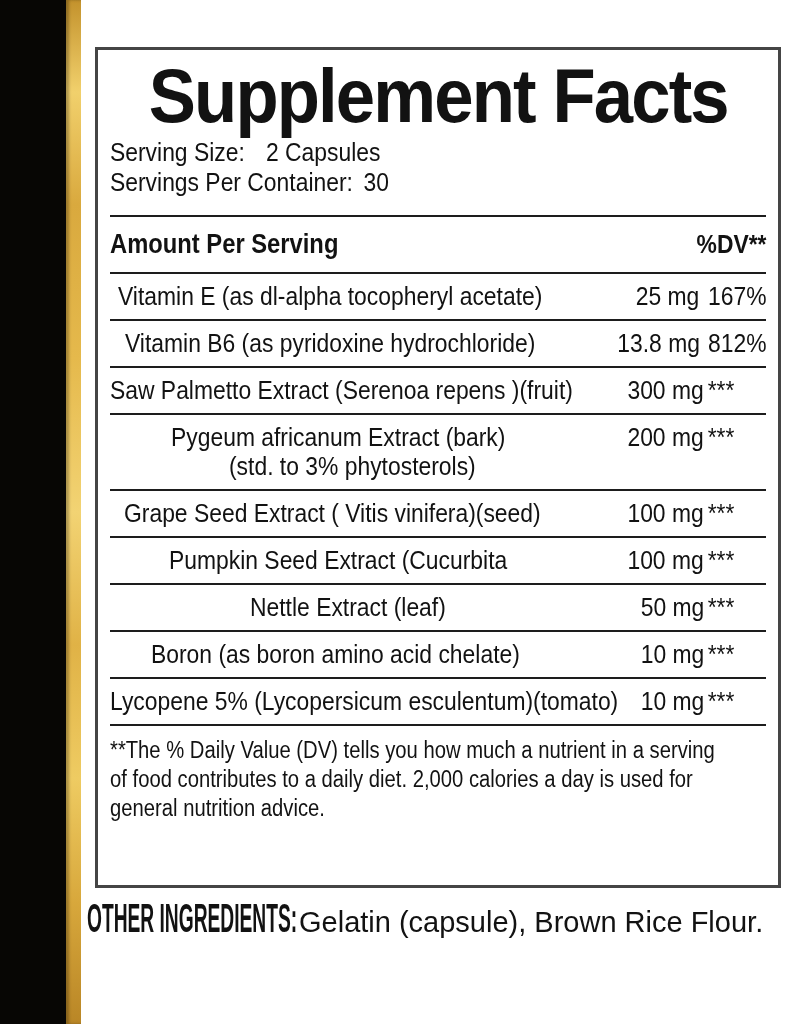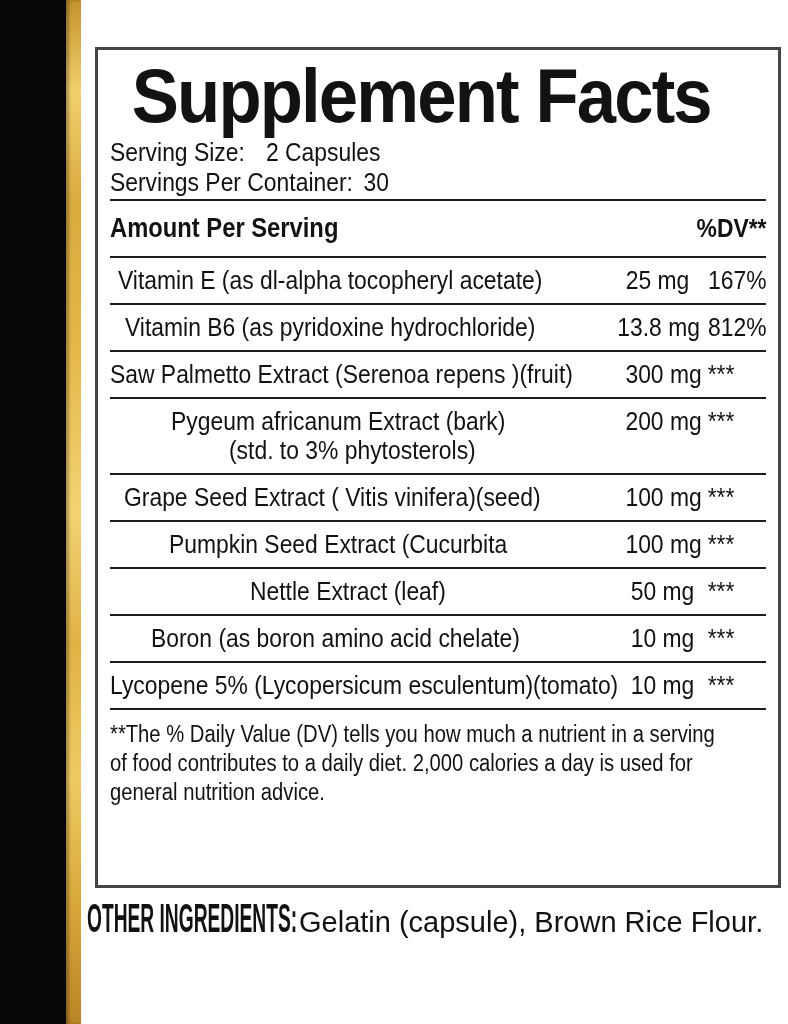--- a/index.html
+++ b/index.html
@@ -15,38 +15,38 @@
     background:linear-gradient(180deg,#c3922c 0%,#f1d06c 9%,#d9a93e 20%,#e5b94c 35%,#f2d373 50%,#e0b246 63%,#eecb62 76%,#d8a83c 88%,#b98626 100%);
     box-shadow:inset 3px 0 3px rgba(0,0,0,.28);
   }
   
   .panel{
     position:absolute;left:95px;top:47px;width:686px;height:841px;
     box-sizing:border-box;border:3px solid #454545;background:#fff;
     padding:0 12px;overflow:hidden;
   }
   .title{
-    font-weight:700;font-size:76px;line-height:1.02;
+    text-align:center;font-weight:700;font-size:76px;line-height:1.02;
     letter-spacing:-2px;padding-top:7px;
   }
   .title .squish{display:inline-block;transform:scaleX(.93);transform-origin:50% 50%;white-space:nowrap;}
   .cond-l{display:inline-block;transform:scaleX(.88);transform-origin:0 50%;white-space:nowrap;}
   .cond-r{display:inline-block;transform:scaleX(.88);transform-origin:100% 50%;white-space:nowrap;}
-  .serv-block{padding:2px 0 2px;}
+  .serv-block{padding:2px 0 18px;}
   .sline{font-size:26px;line-height:30px;}
   .sline .val{margin-left:24px;}
   .sline .val2{margin-left:12px;}
   .rule{height:2px;background:#1d1d1d;}
   .hdr-row{display:flex;align-items:flex-start;padding:12px 0;border-bottom:2px solid #1d1d1d;}
   .hdr-row .aps{flex:1;font-weight:700;font-size:27px;}
   .hdr-row .dvh{font-size:26px;text-align:right;font-weight:bold;}
   .row{display:flex;align-items:flex-start;padding:8px 0;border-bottom:2px solid #1d1d1d;font-size:26px;line-height:29px;}
   .row .name{flex:1 1 auto;min-width:0;text-align:center;}
   .row .name .line2{padding-left:16px;}
-  .row .amt{flex:0 0 92px;text-align:center;}
+  .row .amt{flex:0 0 92px;text-align:right;}
   .row .dv{flex:0 0 62px;text-align:left;}
   .footnote{padding:10px 0 10px;font-size:23px;line-height:29px;}
   .footnote .fline{display:block;}
   
   .other{position:absolute;left:87px;top:896px;width:695px;white-space:nowrap;}
   .oi-label-box{display:inline-block;width:212px;vertical-align:baseline;}
   .oi-label{display:inline-block;font-weight:700;font-size:40px;letter-spacing:0;
             transform:scaleX(.48);transform-origin:0 50%;white-space:nowrap;}
   .oi-value{font-size:29px;}
 </style>

